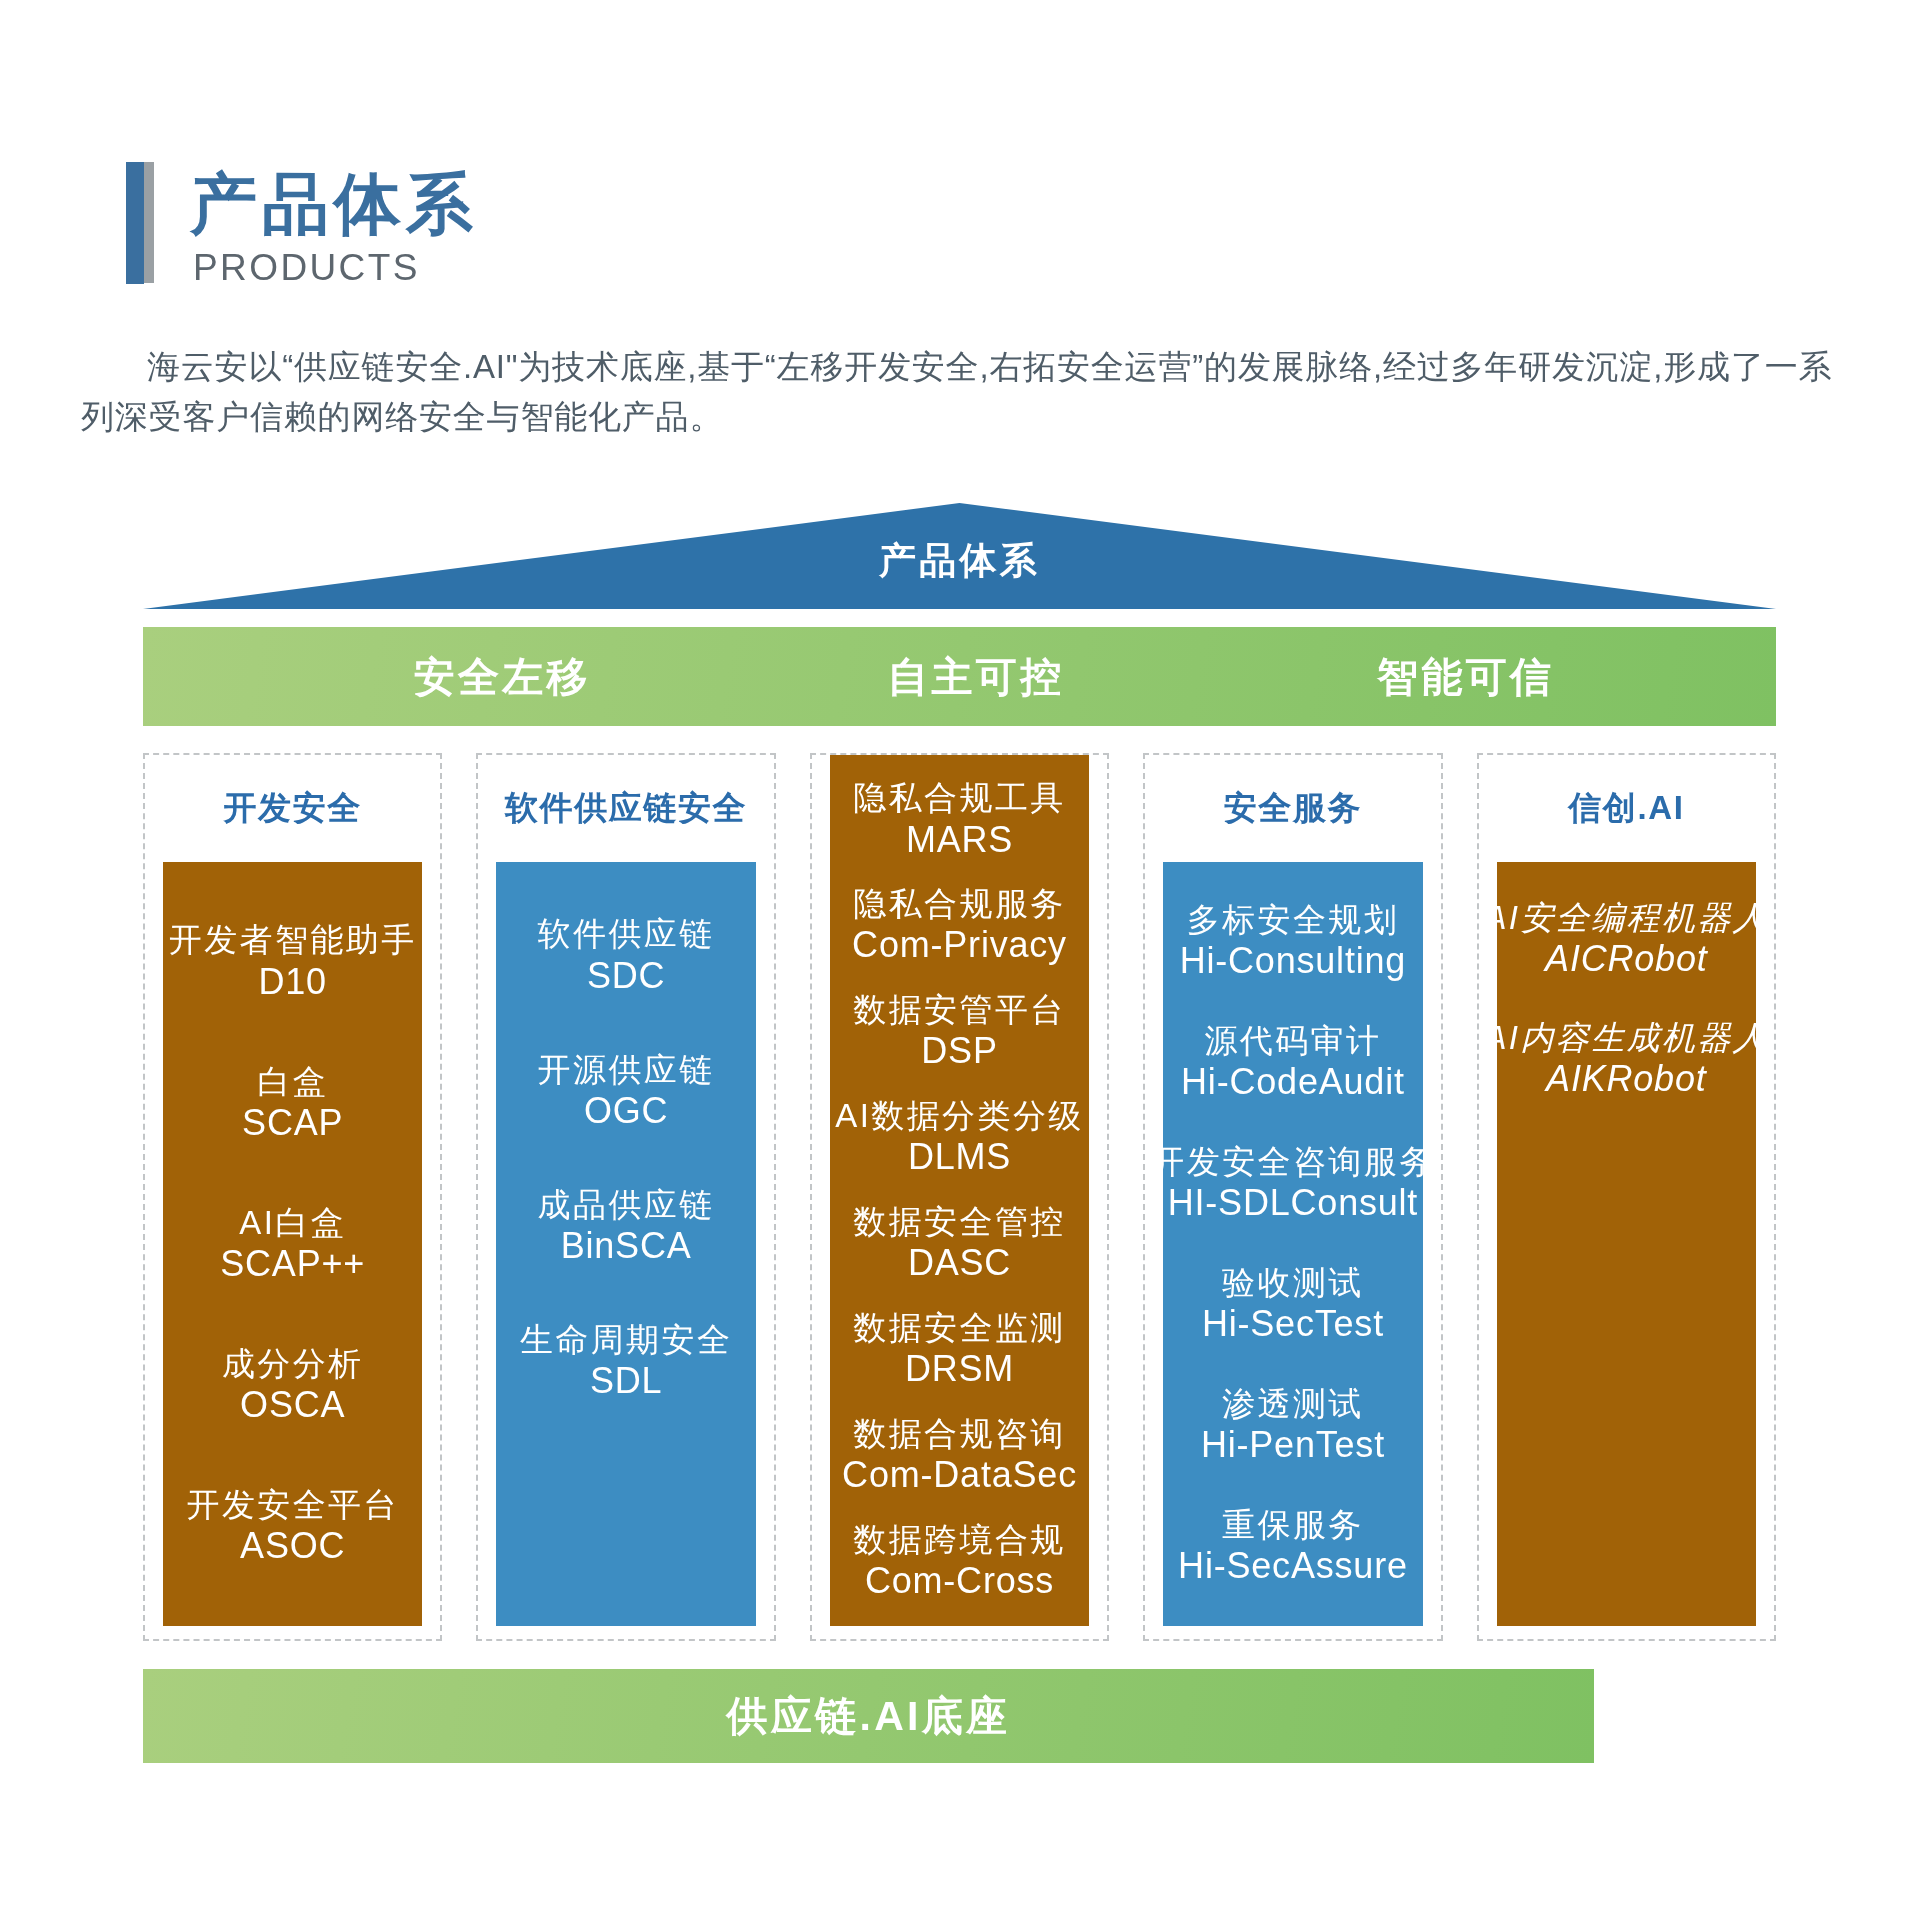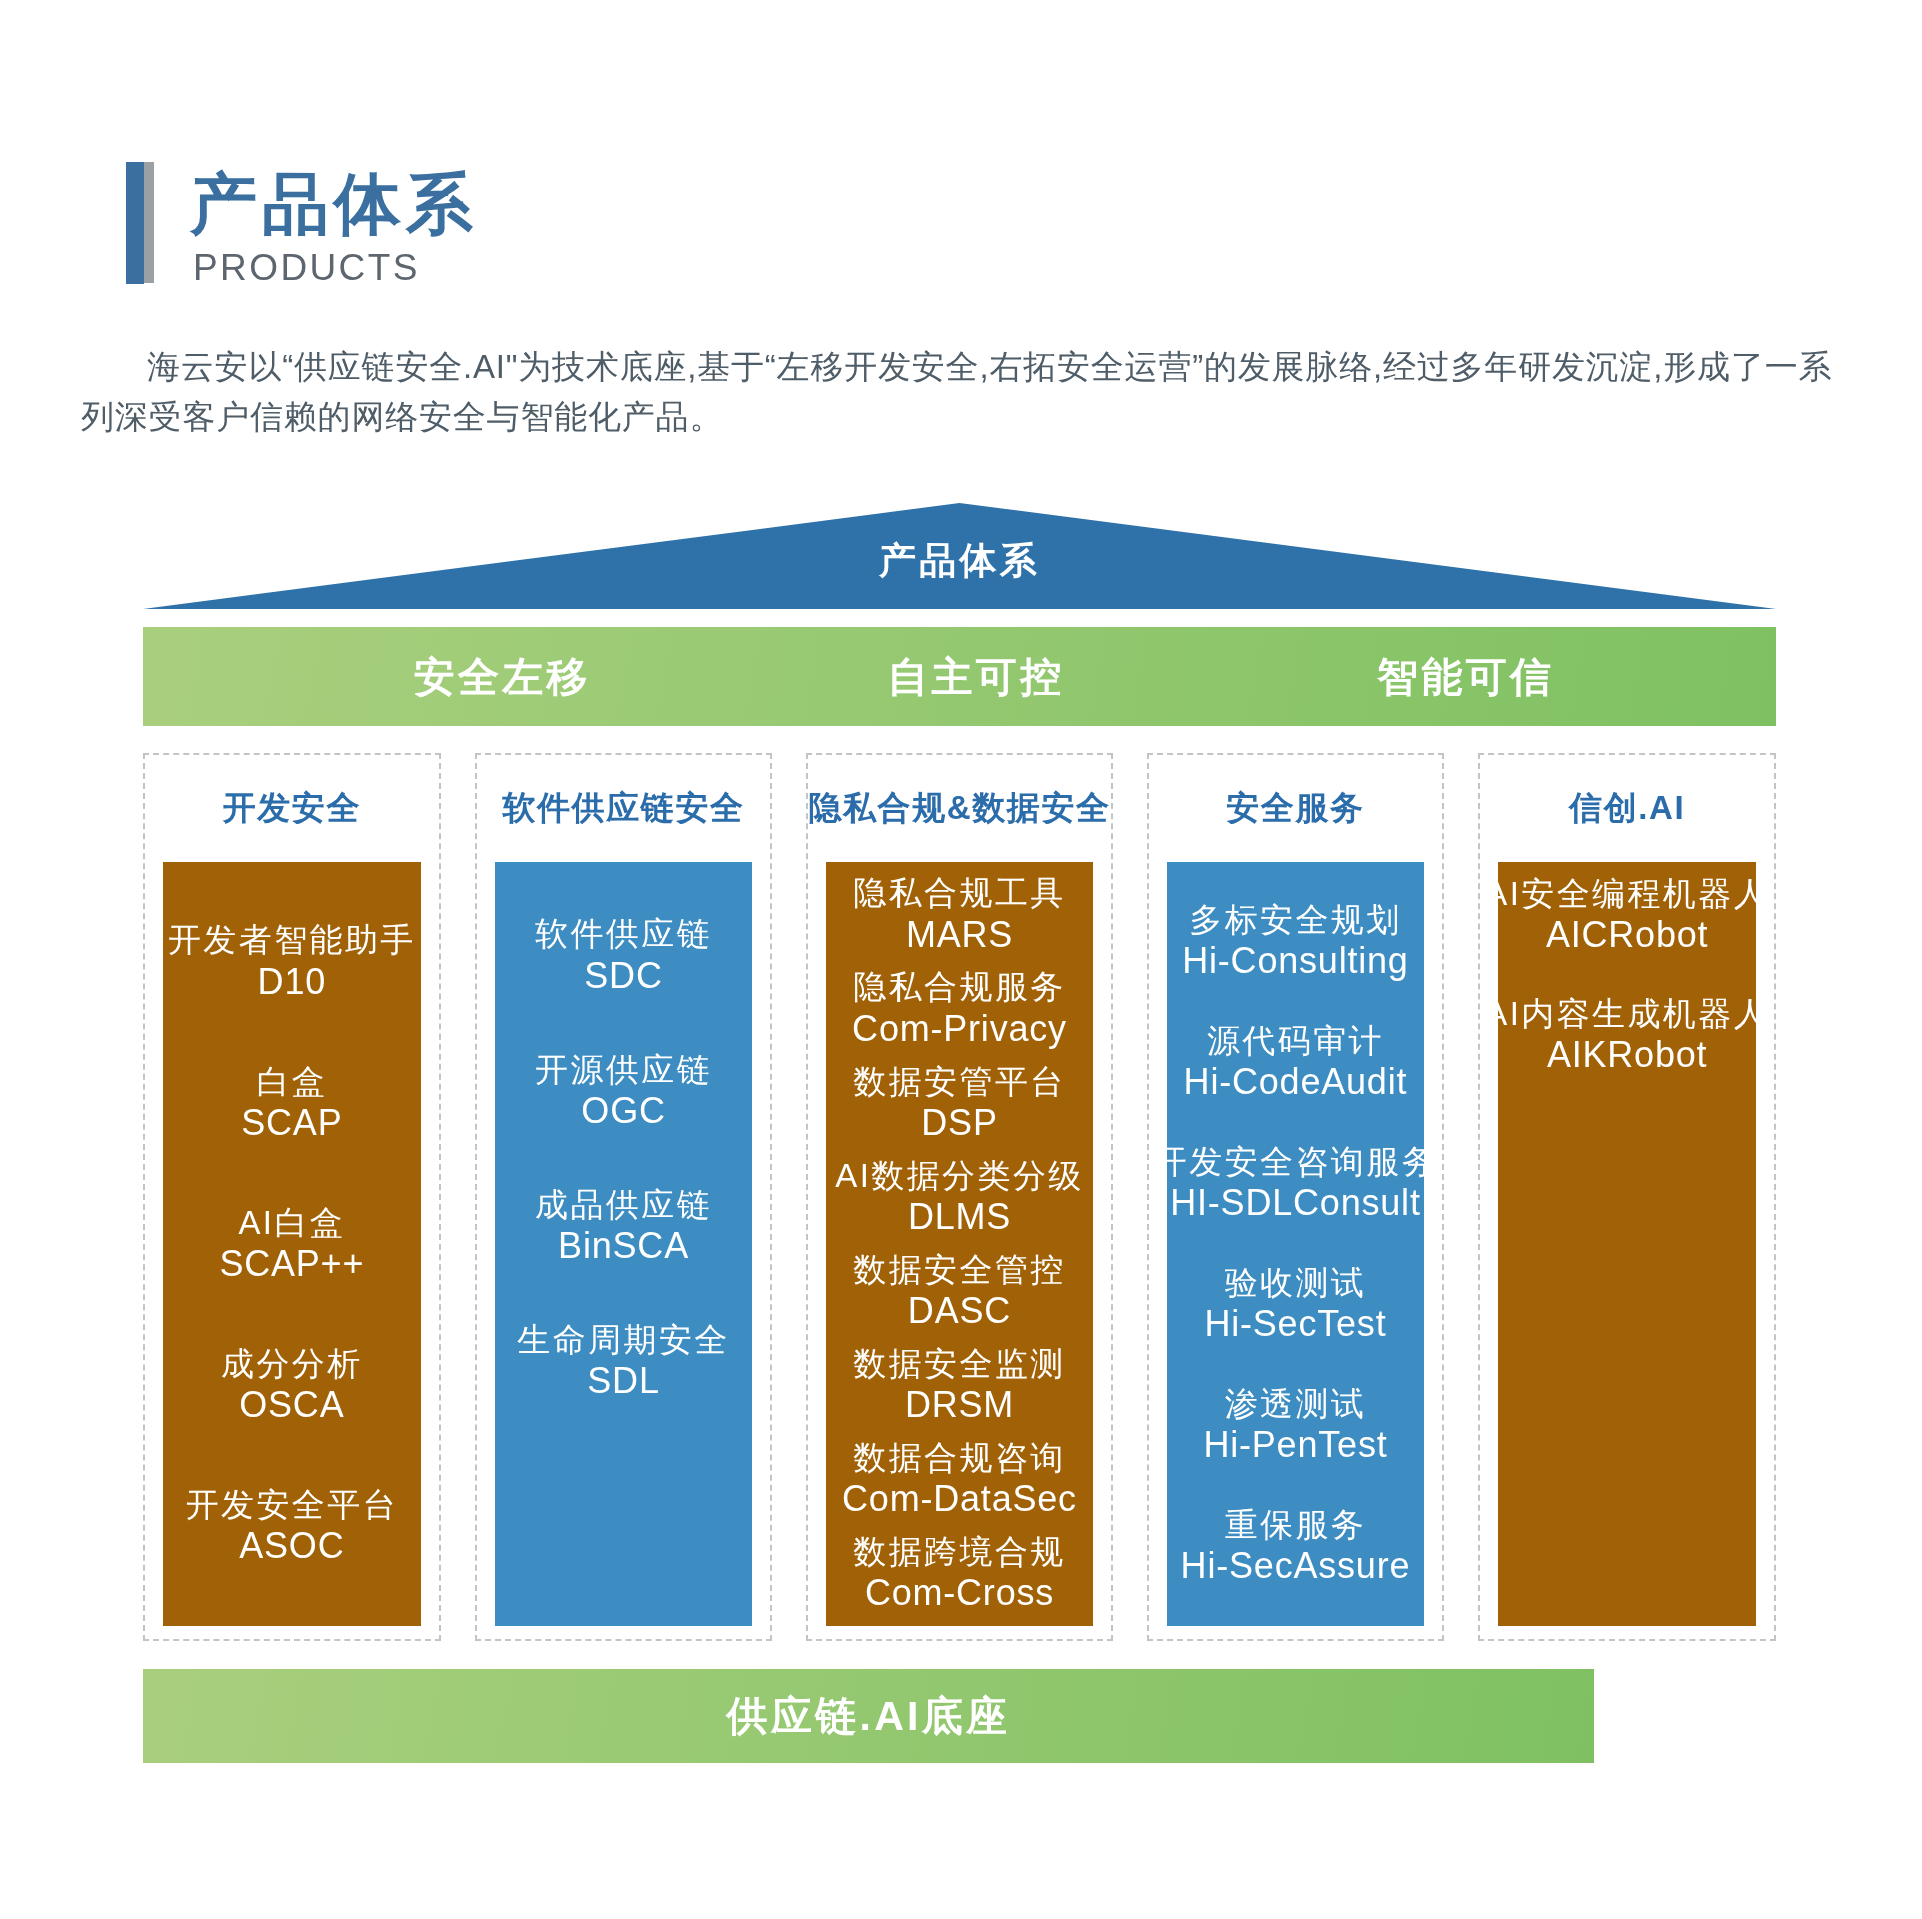--- a/index.html
+++ b/index.html
@@ -69,21 +69,21 @@
     width:calc(100% - 36px); flex:1 1 auto;
     display:flex; flex-direction:column; align-items:center;
     color:#ffffff; text-align:center;
   }
   .tone-dark  { background:#a16207; }
   .tone-light { background:#3d8dc2; }
   .pillar-0 { justify-content:space-evenly; }
   .pillar-1 { justify-content:space-evenly; padding-bottom:171px; }
   .pillar-2 { justify-content:space-evenly; }
   .pillar-3 { justify-content:space-evenly; }
-  .pillar-4 { justify-content:flex-start; padding-top:12px; gap:37px; }
+  .pillar-4 { justify-content:flex-start; padding-top:36px; gap:37px;font-style:italic; }
   .item { display:flex; flex-direction:column; align-items:center; }
   .item-name { font-size:33px; letter-spacing:2.4px; line-height:1.22; white-space:nowrap; }
   .item-code { font-size:36px; letter-spacing:0.8px; line-height:1.18; white-space:nowrap; }
 
   
   .base-bar {
     position:absolute; left:143px; top:1669px; width:1451px; height:94px;
     background:linear-gradient(100deg,#a9cf7e 0%,#7fc162 100%);
     display:flex; align-items:center; justify-content:center;
   }
@@ -157,21 +157,20 @@
           <div class="item-code">BinSCA</div>
         </div>
         <div class="item">
           <div class="item-name">生命周期安全</div>
           <div class="item-code">SDL</div>
         </div>
       </div>
     </div>
 
     <div class="col">
-      <div class="col-header">隐私合规&amp;数据安全</div>
       <div class="pillar tone-dark pillar-2">
         <div class="item">
           <div class="item-name">隐私合规工具</div>
           <div class="item-code">MARS</div>
         </div>
         <div class="item">
           <div class="item-name">隐私合规服务</div>
           <div class="item-code">Com-Privacy</div>
         </div>
         <div class="item">

